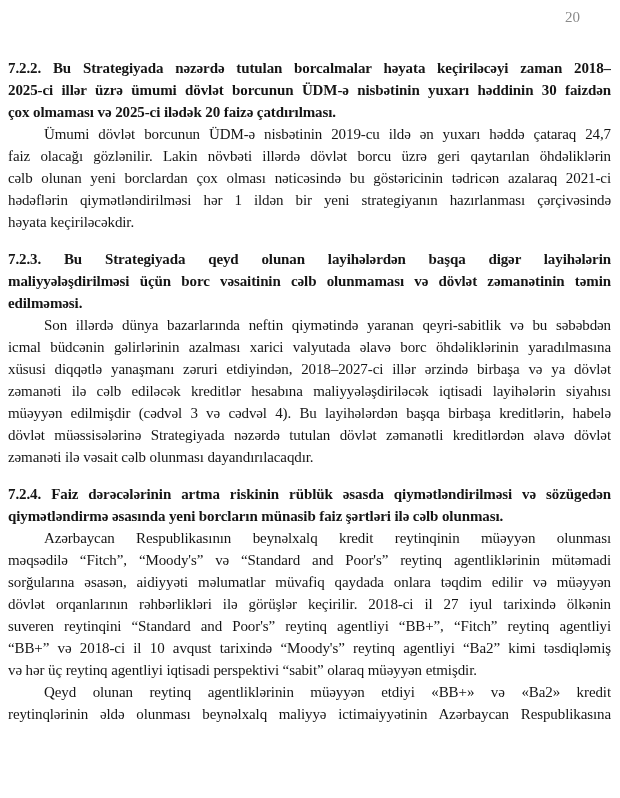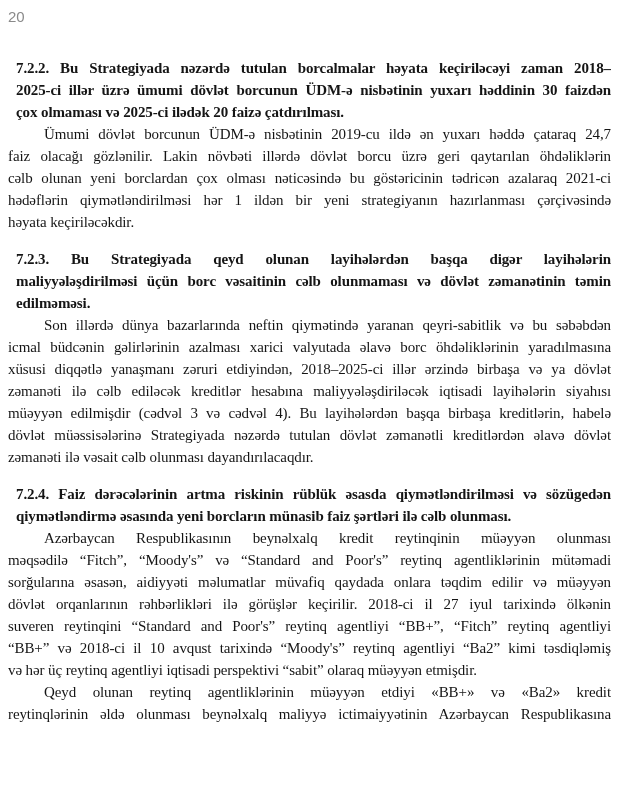--- a/index.html
+++ b/index.html
@@ -18,23 +18,23 @@
     padding: 0 9px 0 8px;
     box-sizing: border-box;
     width: 620px;
     height: 798px;
     overflow: hidden;
   }
   .pageno {
     margin-top: 6px;
     height: 22px;
     line-height: 22px;
-    text-align: left;
+    text-align: right;
     padding-right: 31px;
-    font-family: Liberation Sans, sans-serif;
+    font-family: Liberation Serif, serif;
     font-size: 15px;
     color: #8a8a8a;
   }
   .blocks {
     margin-top: 29px;
   }
   .block + .block { }
   .para + .heading { margin-top: 15px; }
   .para + .para { margin-top: 0; }
   .line {
@@ -44,21 +44,20 @@
     letter-spacing: -0.1px;
     text-align: justify;
     text-align-last: justify;
     overflow: hidden;
   }
   .line.last {
     text-align-last: left;
   }
   .heading .line {
     font-weight: bold;
-    margin-left: 8px;
   }
   .para .line:first-child {
     text-indent: 36px;
   }
 </style>
 </head>
 <body>
 
 <div class="page">
   <div class="pageno">20</div>
@@ -76,21 +75,21 @@
         <div class="line last">həyata keçiriləcəkdir.</div>
       </div>
       <div class="block heading">
         <div class="line">7.2.3. Bu Strategiyada qeyd olunan layihələrdən başqa digər layihələrin</div>
         <div class="line">maliyyələşdirilməsi üçün borc vəsaitinin cəlb olunmaması və dövlət zəmanətinin təmin</div>
         <div class="line last">edilməməsi.</div>
       </div>
       <div class="block para">
         <div class="line">Son illərdə dünya bazarlarında neftin qiymətində yaranan qeyri-sabitlik və bu səbəbdən</div>
         <div class="line">icmal büdcənin gəlirlərinin azalması xarici valyutada əlavə borc öhdəliklərinin yaradılmasına</div>
-        <div class="line">xüsusi diqqətlə yanaşmanı zəruri etdiyindən, 2018–2025-ci illər ərzində birbaşa və ya dövlət</div>
+        <div class="line">xüsusi diqqətlə yanaşmanı zəruri etdiyindən, 2018–2027-ci illər ərzində birbaşa və ya dövlət</div>
         <div class="line">zəmanəti ilə cəlb ediləcək kreditlər hesabına maliyyələşdiriləcək iqtisadi layihələrin siyahısı</div>
         <div class="line">müəyyən edilmişdir (cədvəl 3 və cədvəl 4). Bu layihələrdən başqa birbaşa kreditlərin, habelə</div>
         <div class="line">dövlət müəssisələrinə Strategiyada nəzərdə tutulan dövlət zəmanətli kreditlərdən əlavə dövlət</div>
         <div class="line last">zəmanəti ilə vəsait cəlb olunması dayandırılacaqdır.</div>
       </div>
       <div class="block heading">
         <div class="line">7.2.4. Faiz dərəcələrinin artma riskinin rüblük əsasda qiymətləndirilməsi və sözügedən</div>
         <div class="line last">qiymətləndirmə əsasında yeni borcların münasib faiz şərtləri ilə cəlb olunması.</div>
       </div>
       <div class="block para">

